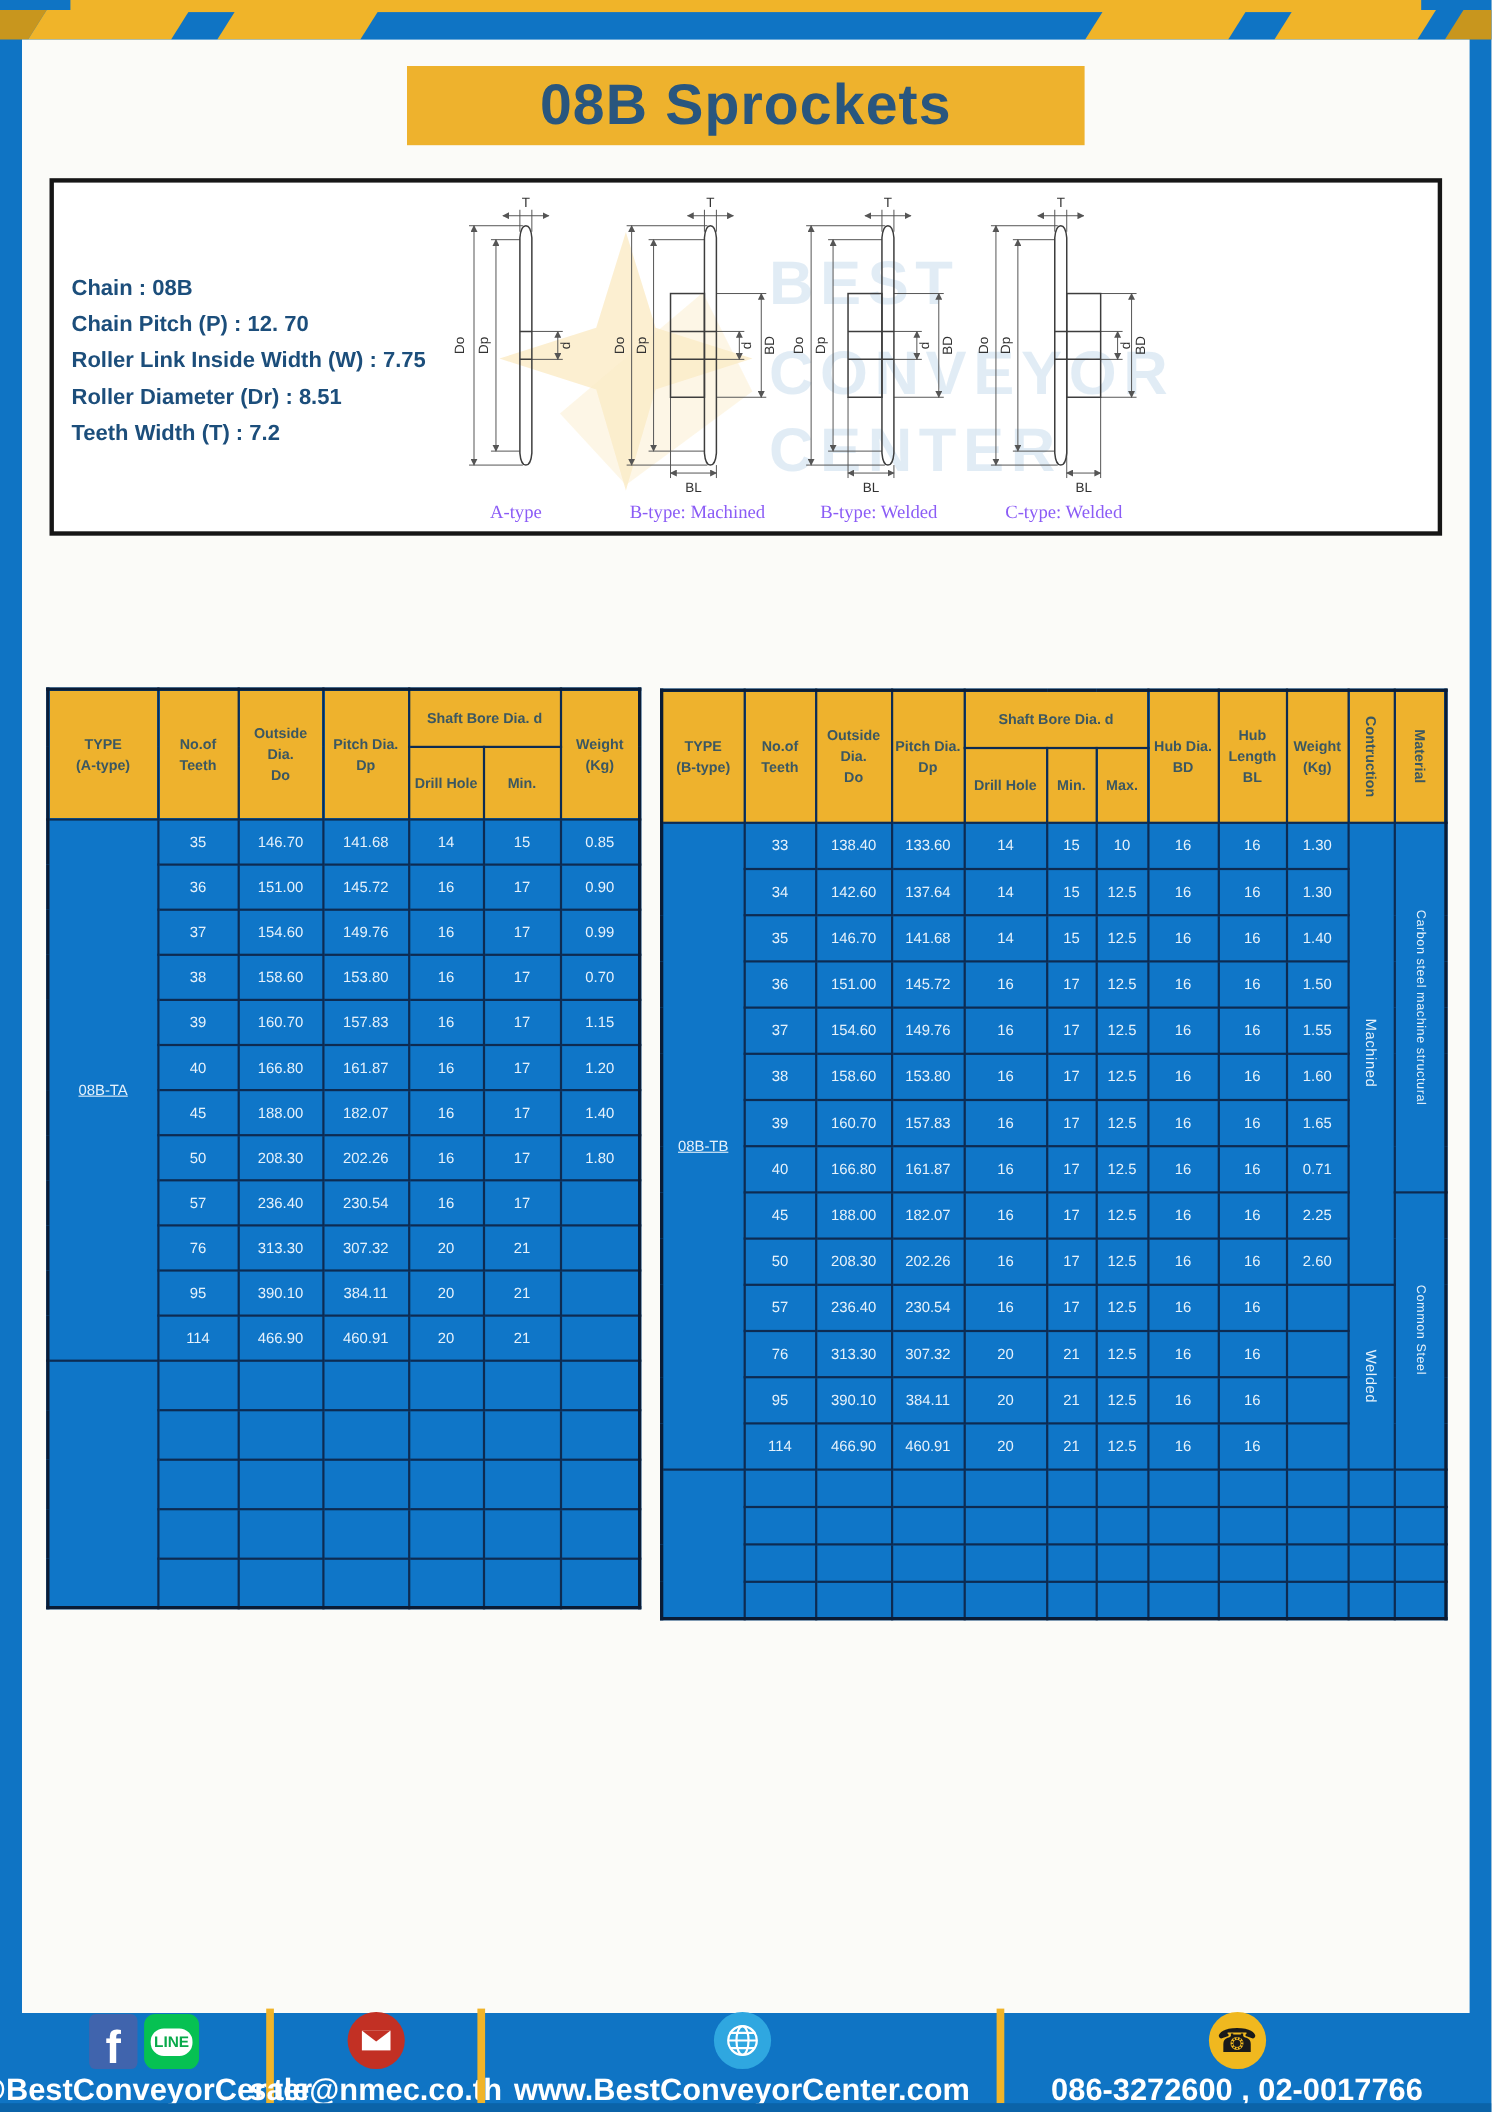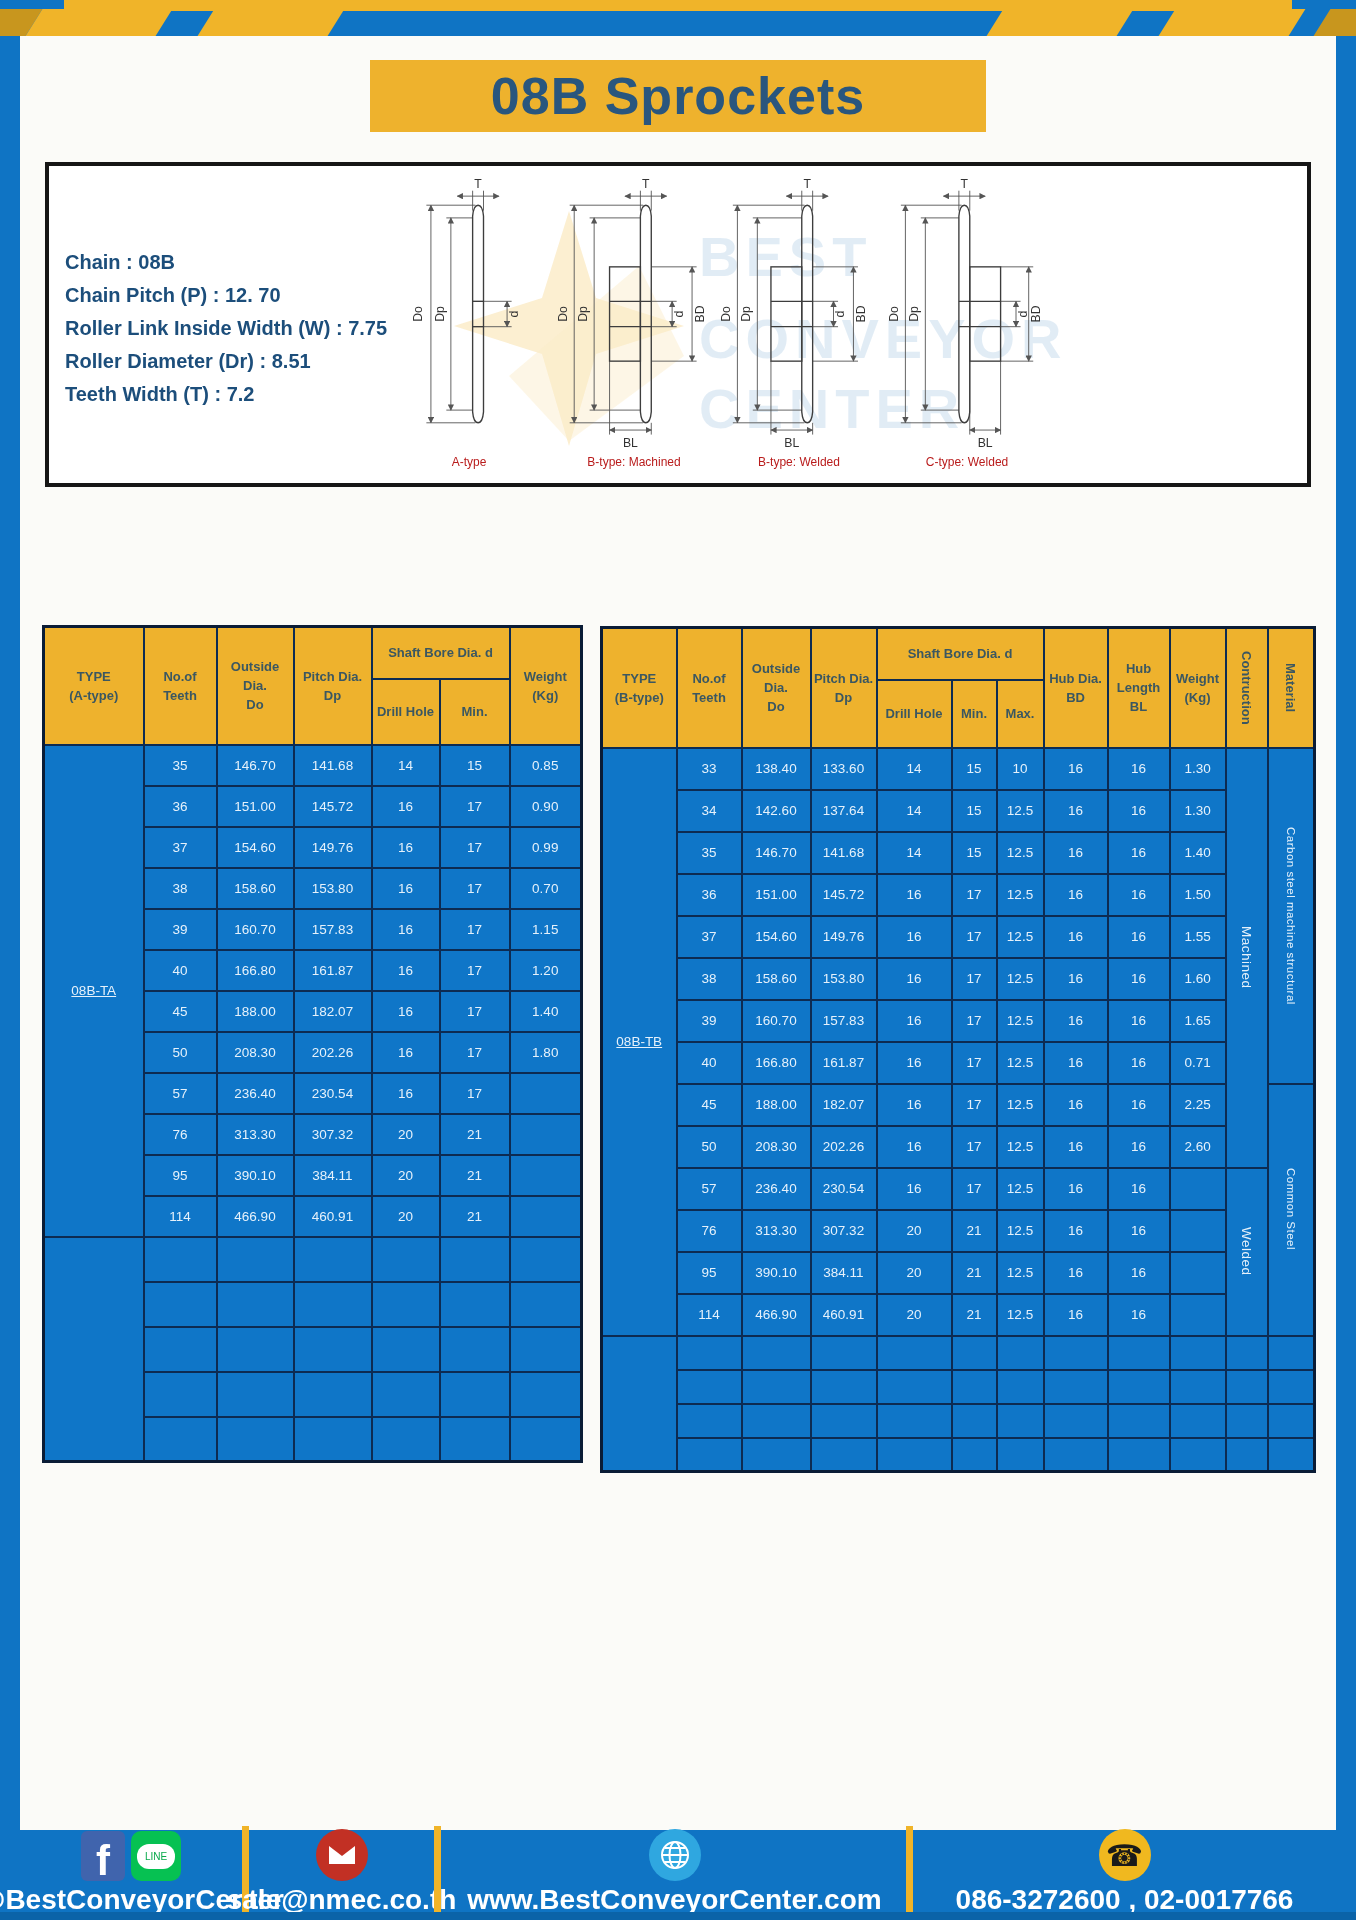--- a/index.html
+++ b/index.html
@@ -15,21 +15,21 @@
   
   .title-box{position:absolute;left:370px;top:60px;width:616px;height:72px;background:#eeb22d;display:flex;align-items:center;justify-content:center;text-align:right;}
   .title-text{font-size:52px;font-weight:bold;color:#29567e;letter-spacing:1px;}
 
   
   .diagram-box{position:absolute;left:45px;top:162px;width:1266px;height:325px;background:#ffffff;border:4px solid #161616;box-sizing:border-box;}
   .specs{position:absolute;left:16px;top:80px;font-size:20px;font-weight:bold;color:#1c4e7b;line-height:33px;white-space:nowrap;}
   .watermark{position:absolute;left:400px;top:40px;width:620px;height:280px;opacity:.30;pointer-events:none;}
   .wm-text{position:absolute;left:250px;font-size:56px;font-weight:bold;color:#9fc3e0;letter-spacing:6px;}
   .figure{position:absolute;top:12px;text-align:center;}
-  .fig-caption{font-size:12px;color:#b91c1c;margin-top:1px;}
+  .fig-caption{font-size:17px;color:#8b5cf6;margin-top:1px;font-family:Liberation Serif, serif;}
   .fig-svg .part{stroke:#3d3d3d;stroke-width:1.5;fill:none;}
   .fig-svg .dl{stroke:#555;stroke-width:1;fill:none;}
   .fig-svg text{fill:#333;font-size:13.5px;font-family:"Liberation Sans",sans-serif;}
 
   
   .tbl{position:absolute;border-collapse:collapse;table-layout:fixed;background:#0f76c8;border:3px solid #0a1c36;}
   .tbl th,.tbl td{border:2px solid #0d2b52;text-align:center;vertical-align:middle;padding:0;overflow:hidden;}
   .tbl th{background:#eeb22d;color:#3b5761;font-size:13px;font-weight:bold;}
   .tbl th div{margin:4px 0;}
   .tbl td{color:#e5f1fb;font-size:13.5px;}
@@ -45,21 +45,21 @@
   #table-a tr.dr{height:41px;}  #table-a tr.er{height:45px;}
   #table-b tr.dr{height:42px;}  #table-b tr.er{height:34px;}
 
   
   .footer-sec{position:absolute;top:1824px;height:92px;display:flex;flex-direction:column;align-items:center;justify-content:flex-end;gap:3px;}
   .footer-label{font-size:28px;font-weight:bold;color:#ffffff;white-space:nowrap;}
   .footer-div{position:absolute;top:1826px;height:86px;width:7px;background:#f0b429;}
   .icon-row{display:flex;align-items:flex-end;gap:6px;}
   .icon-fb{width:44px;height:50px;background:#4064ad;border-radius:6px;color:#fff;font-weight:bold;font-size:42px;display:flex;align-items:flex-end;justify-content:center;line-height:.95;}
   .icon-line{width:50px;height:50px;background:#06c152;border-radius:10px;display:flex;align-items:center;justify-content:center;position:relative;}
-  .line-bubble{width:38px;height:25px;background:#fff;border-radius:12px;display:flex;align-items:center;justify-content:center;color:#08a94a;font-size:10px;font-weight:normal;}
+  .line-bubble{width:38px;height:25px;background:#fff;border-radius:12px;display:flex;align-items:center;justify-content:center;color:#08a94a;font-size:14px;font-weight:bold;}
   .icon-circle{width:52px;height:52px;border-radius:50%;display:flex;align-items:center;justify-content:center;}
   .icon-mail{background:#c23024;}
   .env{width:26px;height:18px;background:#fff;position:relative;}
   .env::after{content:"";position:absolute;top:0;left:0;width:0;height:0;border-left:13px solid transparent;border-right:13px solid transparent;border-top:10px solid #c23024;}
   .icon-globe{background:#2fa7e0;}
   .icon-phone{background:#f0b81f;color:#1a1a1a;font-size:30px;}
   .bottom-strip{position:absolute;left:0;top:1912px;width:1356px;height:8px;background:#0b63a8;}
 </style>
 </head>
 <body>

